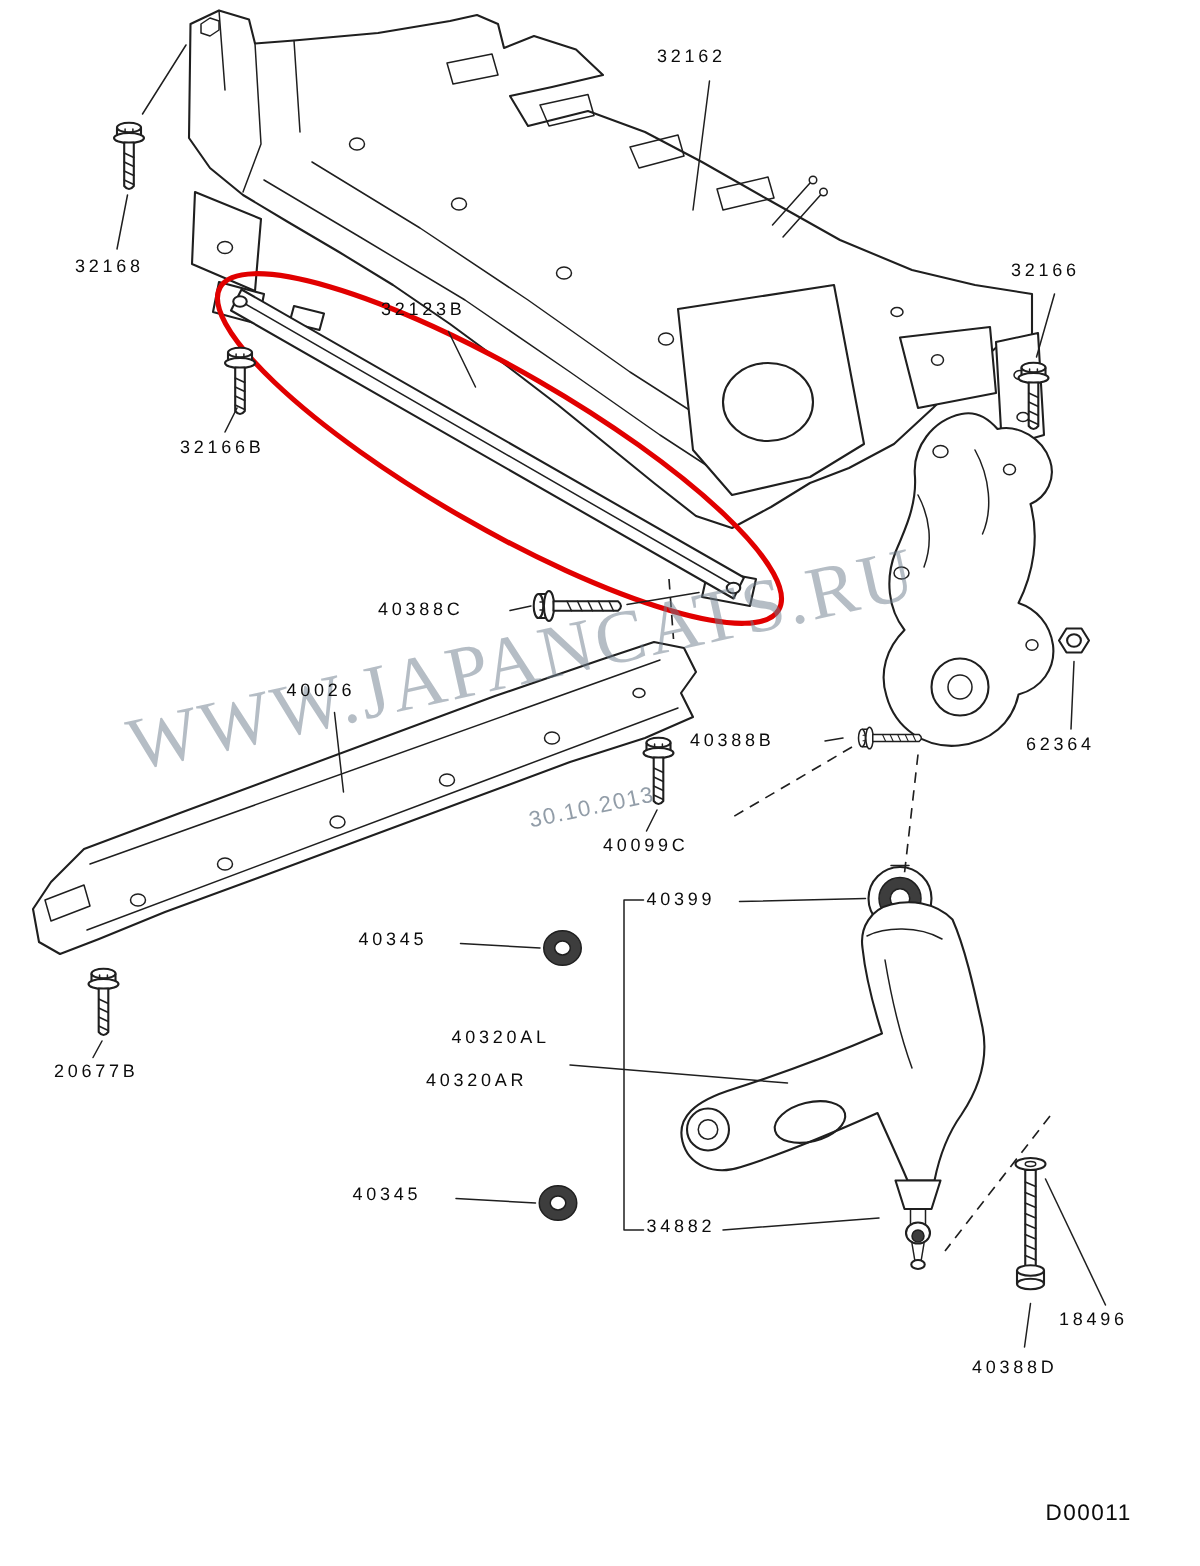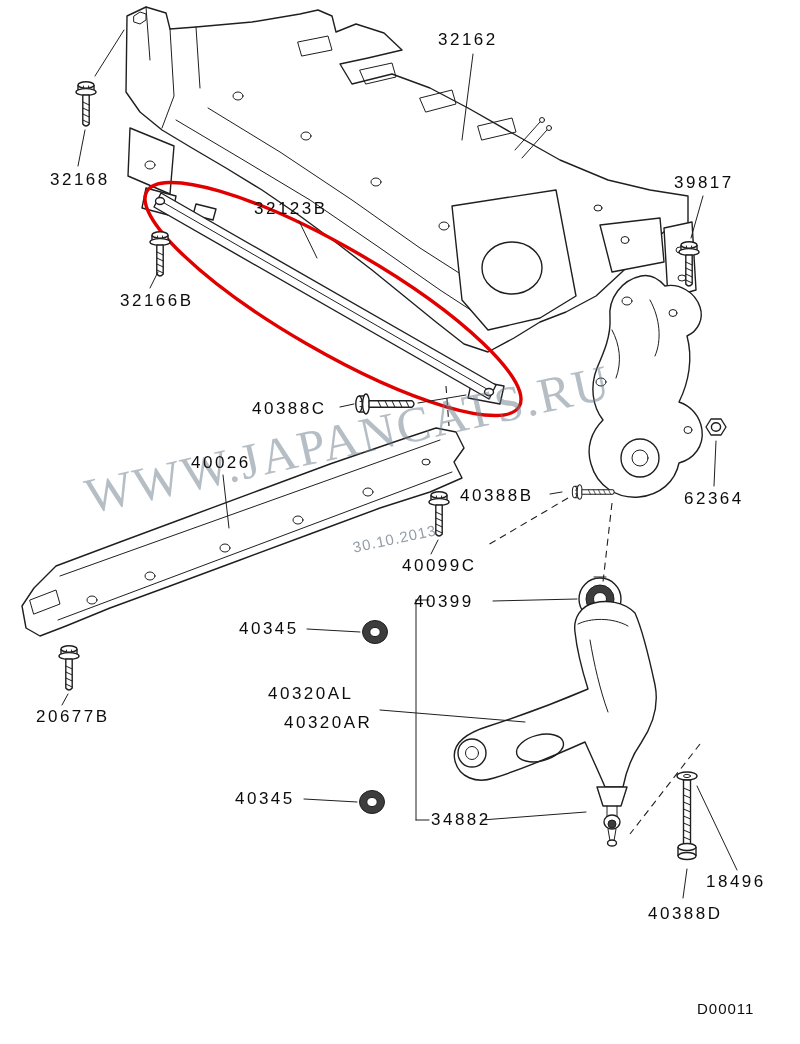--- a/index.html
+++ b/index.html
@@ -6,21 +6,21 @@
   .stage{position:relative;width:800px;height:1044px;background:#ffffff;overflow:hidden;
          font-family:"Liberation Sans",sans-serif;}
   .stage svg{position:absolute;left:0;top:0;z-index:1;}
   .ln{fill:none;stroke:var(--line,#1f1f1f);stroke-width:1.4;stroke-linecap:round;stroke-linejoin:round;}
   .thin{stroke-width:1;}
   .lnf{fill:#ffffff;stroke:var(--line,#1f1f1f);stroke-width:1.4;stroke-linejoin:round;}
   .dash{fill:none;stroke:var(--line,#1f1f1f);stroke-width:1.1;stroke-dasharray:7 5;}
   .red{fill:none;stroke-width:3.4;}
   .dark{fill:#3d3d3d;stroke:var(--line,#1f1f1f);stroke-width:1;}
   .wht{fill:#ffffff;stroke:var(--line,#1f1f1f);stroke-width:1;}
-  .lbl{position:absolute;z-index:3;font-size:17px;letter-spacing:2.5px;color:#0c0c0c;white-space:nowrap;}
+  .lbl{position:absolute;z-index:3;font-size:12px;letter-spacing:2.5px;color:#0c0c0c;white-space:nowrap;}
   .code{font-size:15px;letter-spacing:1px;}
   .watermark{position:absolute;left:86px;top:468px;z-index:2;white-space:nowrap;
              font-family:"Liberation Serif",serif;font-size:50px;letter-spacing:2px;
              color:var(--watermark,#6e7d8c);opacity:.5;
              transform:rotate(-12.5deg);transform-origin:0 50%;}
   .wm-date{position:absolute;left:352px;top:530px;z-index:2;font-size:15px;letter-spacing:1px;
            color:var(--watermark,#6e7d8c);opacity:.75;transform:rotate(-12deg);}
 </style>
 </head>
 <body>
@@ -209,31 +209,31 @@
       <path class="ln thin" d="M687,869 L683,898"></path>
       <path class="ln thin" d="M416,600 L416,820 M416,600 L429,600 M416,820 L429,820"></path>
     </g>
   </svg>
 
   <div class="watermark">WWW.JAPANCATS.RU</div>
   <div class="wm-date">30.10.2013</div>
 
   <div class="lbl" style="left:438px;top:30px">32162</div>
   <div class="lbl" style="left:50px;top:170px">32168</div>
-  <div class="lbl" style="left:674px;top:173px">39817</div>
+  <div class="lbl" style="left:674px;top:173px">32166</div>
   <div class="lbl" style="left:120px;top:291px">32166B</div>
   <div class="lbl" style="left:254px;top:199px">32123B</div>
   <div class="lbl" style="left:252px;top:399px">40388C</div>
   <div class="lbl" style="left:191px;top:453px">40026</div>
   <div class="lbl" style="left:460px;top:486px">40388B</div>
   <div class="lbl" style="left:684px;top:489px">62364</div>
   <div class="lbl" style="left:402px;top:556px">40099C</div>
-  <div class="lbl" style="left:414px;top:592px">40399</div>
+  <div class="lbl" style="left:431px;top:592px">40399</div>
   <div class="lbl" style="left:239px;top:619px">40345</div>
-  <div class="lbl" style="left:268px;top:684px">40320AL</div>
+  <div class="lbl" style="left:301px;top:684px">40320AL</div>
   <div class="lbl" style="left:284px;top:713px">40320AR</div>
   <div class="lbl" style="left:36px;top:707px">20677B</div>
   <div class="lbl" style="left:235px;top:789px">40345</div>
   <div class="lbl" style="left:431px;top:810px">34882</div>
   <div class="lbl" style="left:706px;top:872px">18496</div>
   <div class="lbl" style="left:648px;top:904px">40388D</div>
 
   <div class="lbl code" style="left:697px;top:1000px">D00011</div>
 </div>
 

